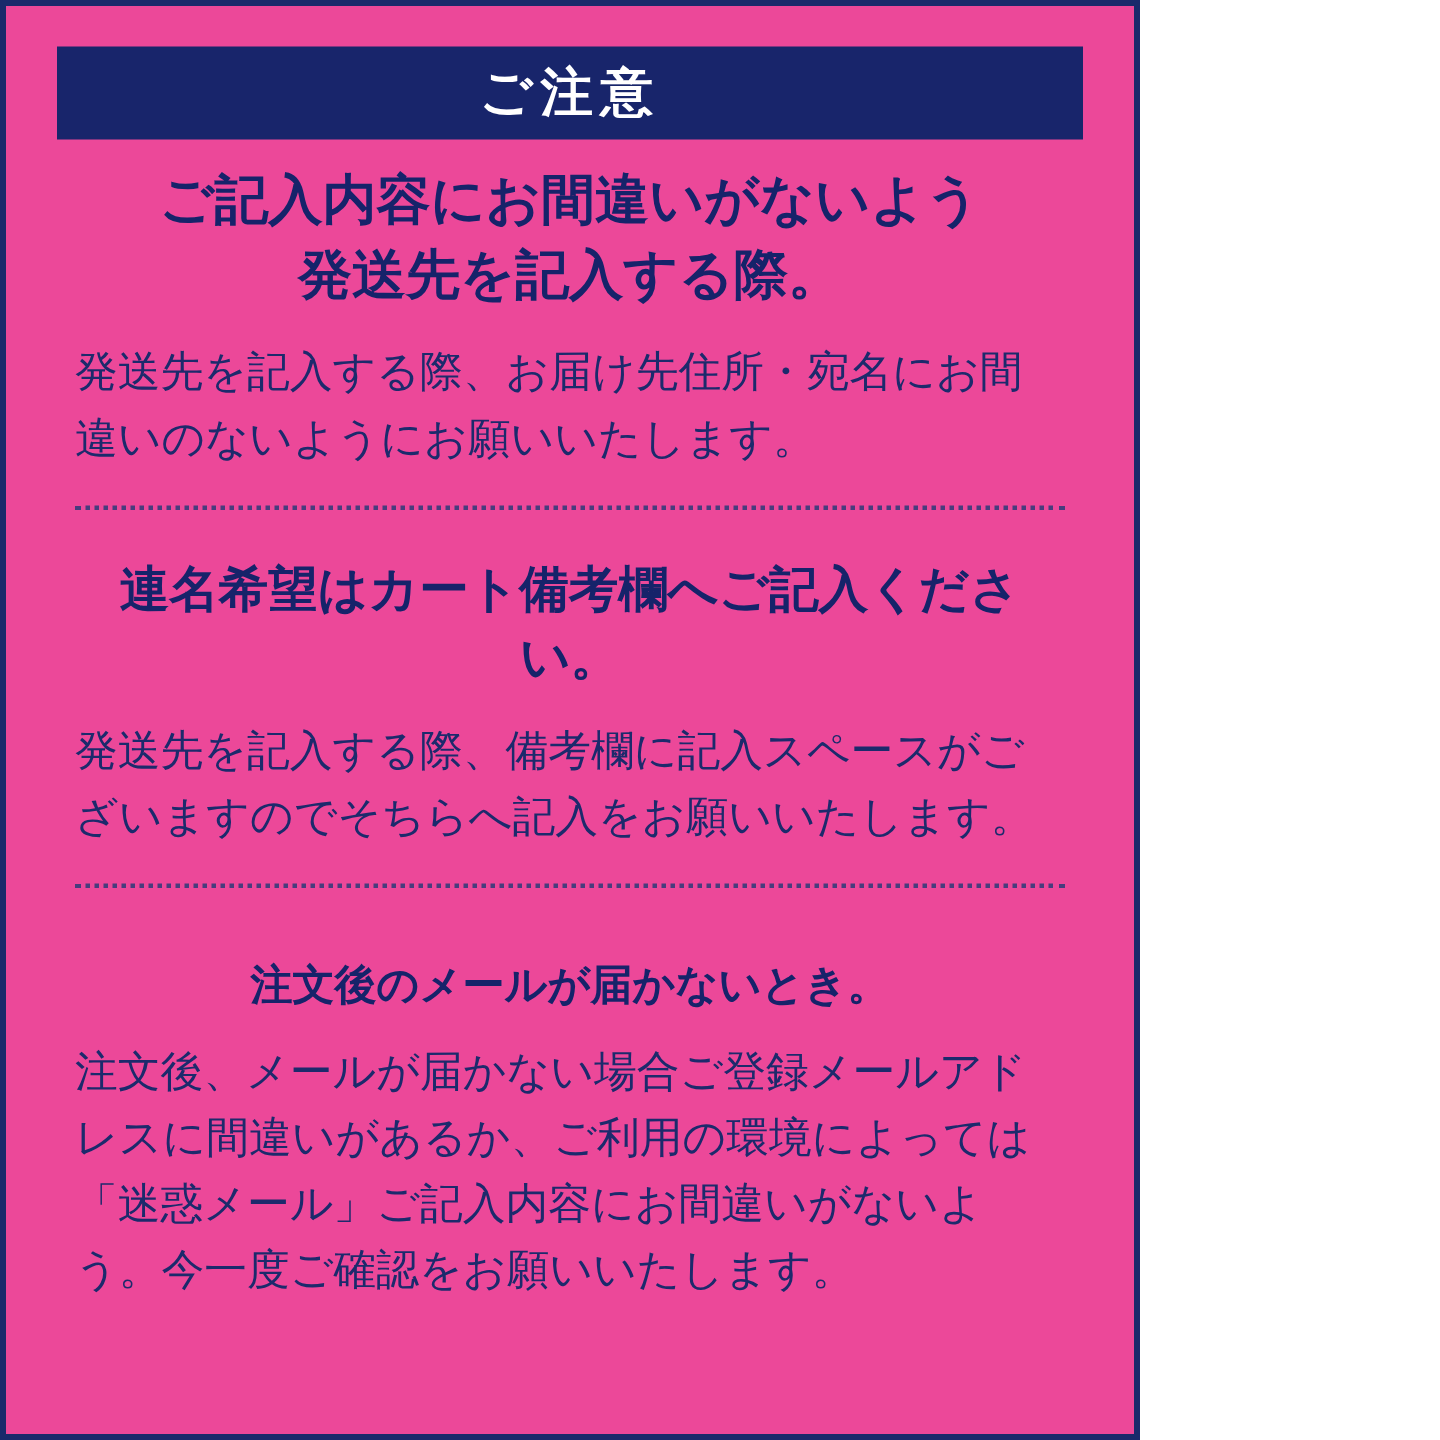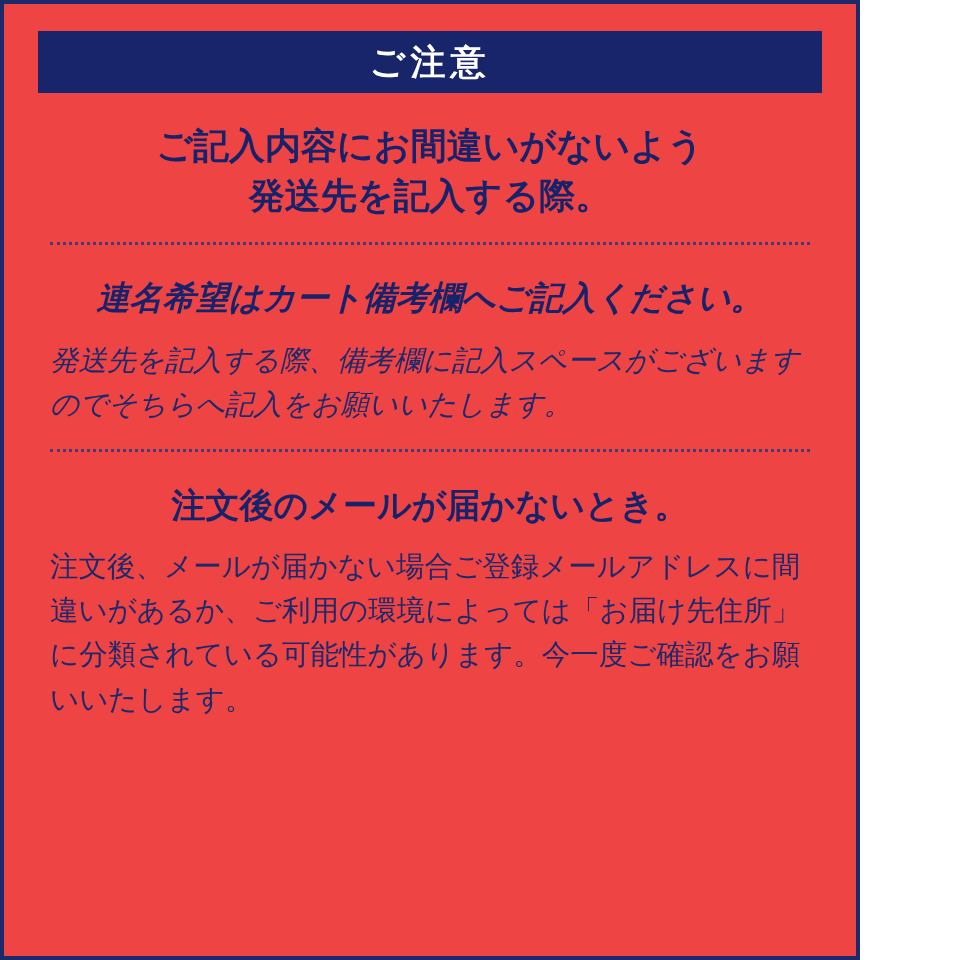--- a/index.html
+++ b/index.html
@@ -9,25 +9,25 @@
   body {
     width: 960px;
     height: 960px;
     background: #ffffff;
     font-family: "DejaVu Sans", "Liberation Sans", sans-serif;
     color: #1a2a6b;
     overflow: hidden;
   }
   .page {
     position: relative;
-    width: 860px;
+    width: 760px;
     height: 960px;
     box-sizing: border-box;
     border: 4px solid #1b2a6b;
-    background: #ef4444;
+    background: #ec4899;
     display: flex;
     flex-direction: column;
   }
   .header-bar {
     margin: 27px 34px 0 34px;
     height: 62px;
     background: #18256b;
     display: flex;
     align-items: center;
     justify-content: center;
@@ -39,21 +39,21 @@
     letter-spacing: 5px;
     line-height: 1;
   }
   .content {
     padding: 0 46px;
     flex: 1;
     display: flex;
     flex-direction: column;
   }
   .section {
-    padding-top: 28px;
+    padding-top: 16px;
   }
   .section-heading {
     color: #16236a;
     font-weight: bold;
     font-size: 35px;
     line-height: 1.38;
     text-align: center;
     letter-spacing: 0px;
   }
   .section-heading.left {
@@ -66,52 +66,53 @@
     letter-spacing: 0px;
     margin-top: 18px;
   }
   .divider {
     margin: 22px 0 0 0;
     height: 0;
     border-top: 3px dotted #2b3a79;
     opacity: 0.85;
   }
   .sec1 .section-heading { font-size: 36px; }
-  .sec2 { padding-top: 30px; font-style: italic; }
+  .sec2 { padding-top: 30px; }
   .sec2 .section-heading { font-size: 33px; }
   .sec3 { padding-top: 30px; }
-  .sec3 .section-heading { font-size: 34px; }
+  .sec3 .section-heading { font-size: 28px; margin-top: 16px; }
   .sec3 .section-body { margin-top: 16px; }
 </style>
 </head>
 <body>
 
 <div class="page">
 
   <div class="header-bar">
     <div class="header-title">ご注意</div>
   </div>
 
   <div class="content">
 
     <div class="section sec1">
       <div class="section-heading">
         <div>ご記入内容にお間違いがないよう</div>
         <div>発送先を記入する際。</div>
       </div>
+      <div class="section-body">発送先を記入する際、お届け先住所・宛名にお間違いのないようにお願いいたします。</div>
     </div>
 
     <div class="divider"></div>
 
     <div class="section sec2">
       <div class="section-heading left">連名希望はカート備考欄へご記入ください。</div>
       <div class="section-body">発送先を記入する際、備考欄に記入スペースがございますのでそちらへ記入をお願いいたします。</div>
     </div>
 
     <div class="divider"></div>
 
     <div class="section sec3">
       <div class="section-heading">注文後のメールが届かないとき。</div>
-      <div class="section-body">注文後、メールが届かない場合ご登録メールアドレスに間違いがあるか、ご利用の環境によっては「お届け先住所」に分類されている可能性があります。今一度ご確認をお願いいたします。</div>
+      <div class="section-body">注文後、メールが届かない場合ご登録メールアドレスに間違いがあるか、ご利用の環境によっては「迷惑メール」ご記入内容にお間違いがないよう。今一度ご確認をお願いいたします。</div>
     </div>
 
   </div>
 </div>
 
 </body></html>

